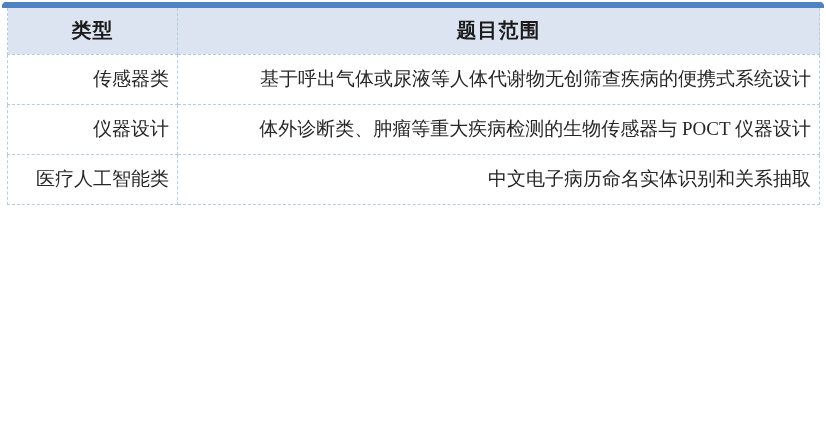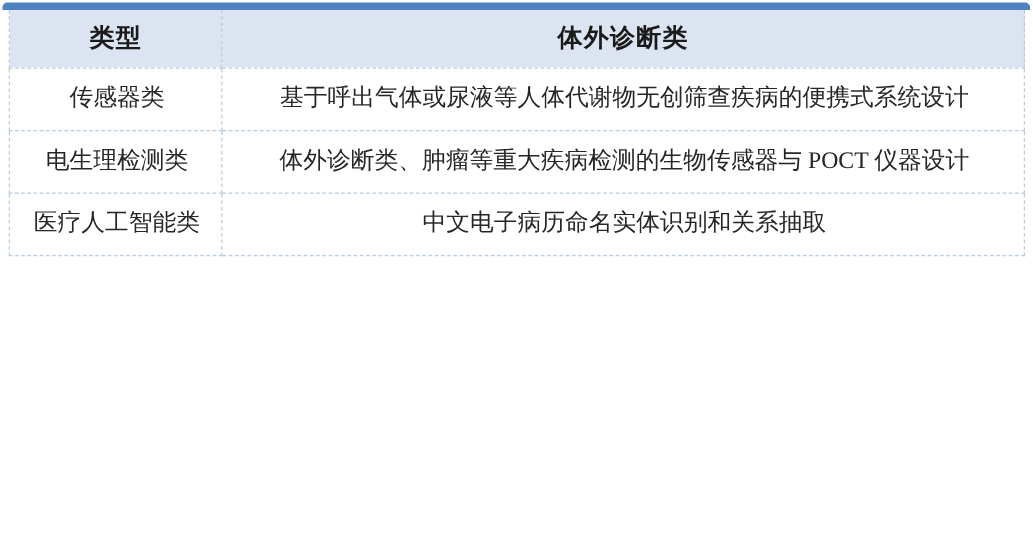--- a/index.html
+++ b/index.html
@@ -56,55 +56,55 @@
     text-align: center;
     vertical-align: middle;
     letter-spacing: 1px;
   }
   table.topics tbody td {
     color: var(--body-text);
     font-size: 19px;
     line-height: 28px;
     padding: 10px 8px 11px 10px;
     vertical-align: middle;
-    text-align: center;
+    text-align: right;
     background: #fff;
   }
   table.topics tbody td.type-cell {
     padding-left: 10px;
   }
 </style>
 </head>
 <body>
 
 <div class="page">
   <div class="topbar"></div>
   <table class="topics">
     <colgroup>
       <col class="c-type">
       <col class="c-scope">
     </colgroup>
     <thead>
       <tr>
         <th>类型</th>
-        <th>体外诊断类</th>
+        <th>题目范围</th>
       </tr>
     </thead>
     <tbody>
   <tr>
     <td class="type-cell">传感器类</td>
     <td class="scope-cell">基于呼出气体或尿液等人体代谢物无创筛查疾病的便携式系统设计</td>
   </tr>
 
 
 
 
 
   <tr>
-    <td class="type-cell">电生理检测类</td>
+    <td class="type-cell">仪器设计</td>
     <td class="scope-cell">体外诊断类、肿瘤等重大疾病检测的生物传感器与 POCT 仪器设计</td>
   </tr>
 
   <tr>
     <td class="type-cell">医疗人工智能类</td>
     <td class="scope-cell">中文电子病历命名实体识别和关系抽取</td>
   </tr>
 </tbody>
   </table>
 </div>

